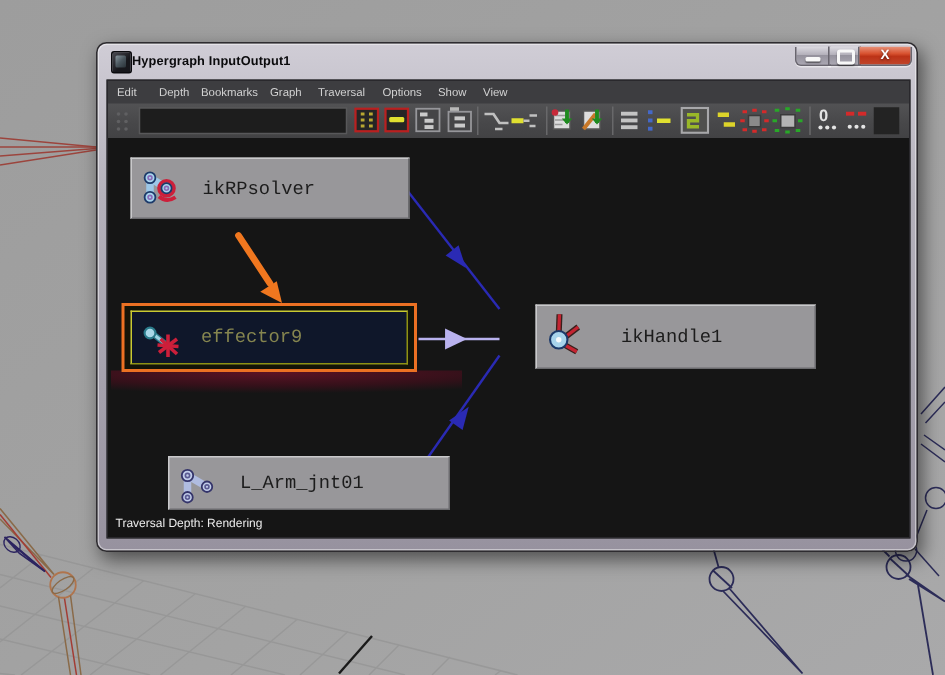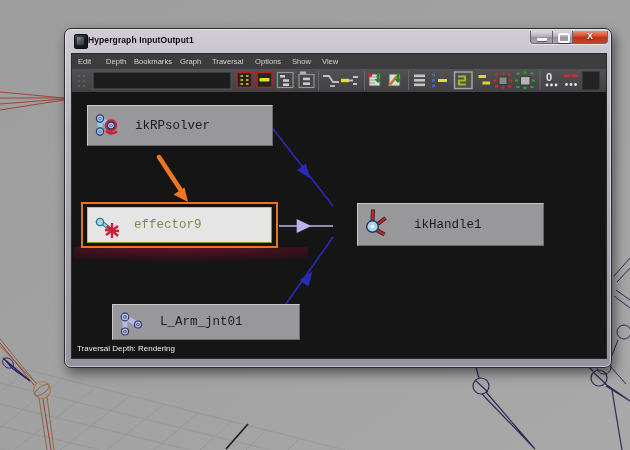--- a/index.html
+++ b/index.html
@@ -45,21 +45,21 @@
   .node{position:absolute;background:#98979a;border:1px solid #c9c9cb;border-right-color:#6b6b6e;border-bottom-color:#6b6b6e;
         font-family:"Liberation Mono",monospace;font-size:12.5px;color:#1c1c1c;}
   .node .lbl{position:absolute;left:47px;top:50%;margin-top:-7px;}
   #nIkrp{left:15px;top:13px;width:184px;height:39px;}
   #nHandle{left:261px;top:111px;width:185px;height:41px;margin-left:24px;}
   #nJnt{left:15px;top:212px;width:186px;height:34px;margin-left:25px;}
   
   #glow{position:absolute;left:2px;top:155px;width:234px;height:16px;background:radial-gradient(ellipse 105% 100% at 46% 10%,rgba(98,18,38,.92),rgba(82,12,30,.5) 55%,rgba(70,10,26,0) 85%);}
   #nEff{position:absolute;left:9px;top:110px;width:193px;height:42px;background:#141408;
         border:2px solid #ec7123;}
-  #nEffInner{position:absolute;left:4px;top:3px;width:183px;height:34px;background:#e5e5e5;
+  #nEffInner{position:absolute;left:4px;top:3px;width:183px;height:34px;background:#0f172a;
         border:1px solid #8f9212;border-left-color:#caca30;border-top-color:#caca30;
         font-family:"Liberation Mono",monospace;font-size:12.5px;color:#85854f;}
   #nEffInner .lbl{position:absolute;left:46px;top:50%;margin-top:-7px;}
   #travd{position:absolute;left:5px;top:252px;color:#ececec;font-size:8px;}
 </style>
 </head>
 <body>
 
 <svg id="bg" width="630" height="450" viewBox="0 0 630 450">
   <defs>

